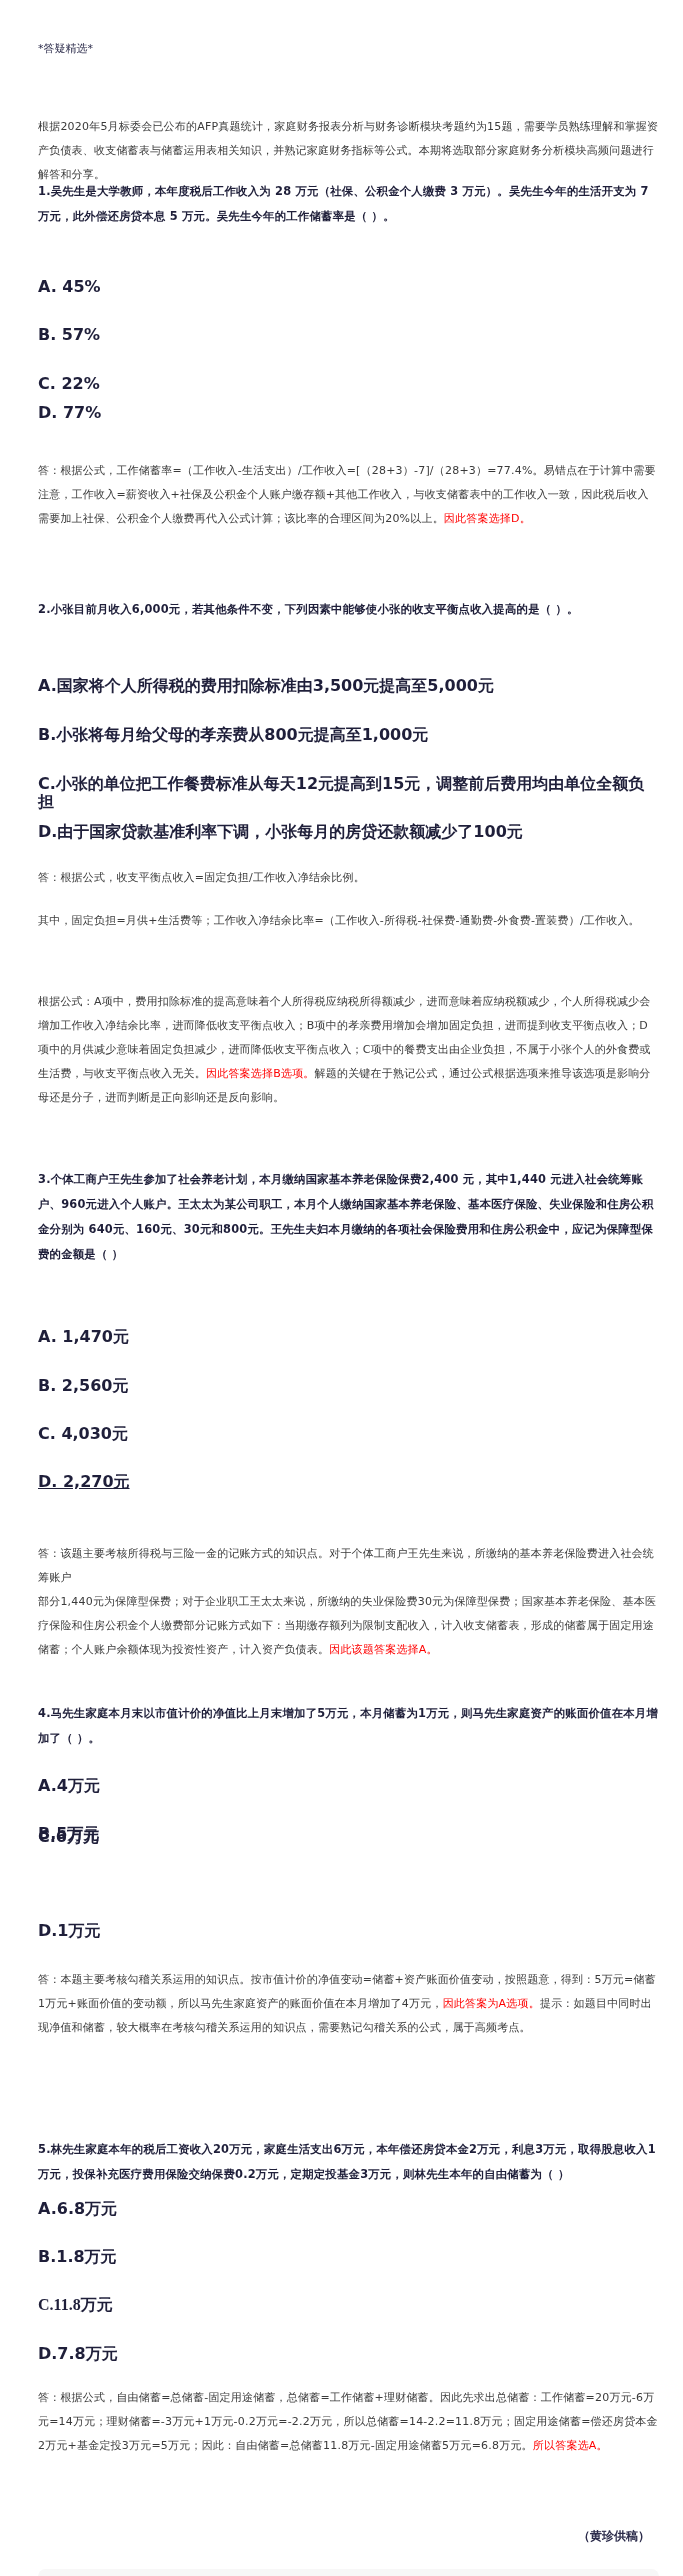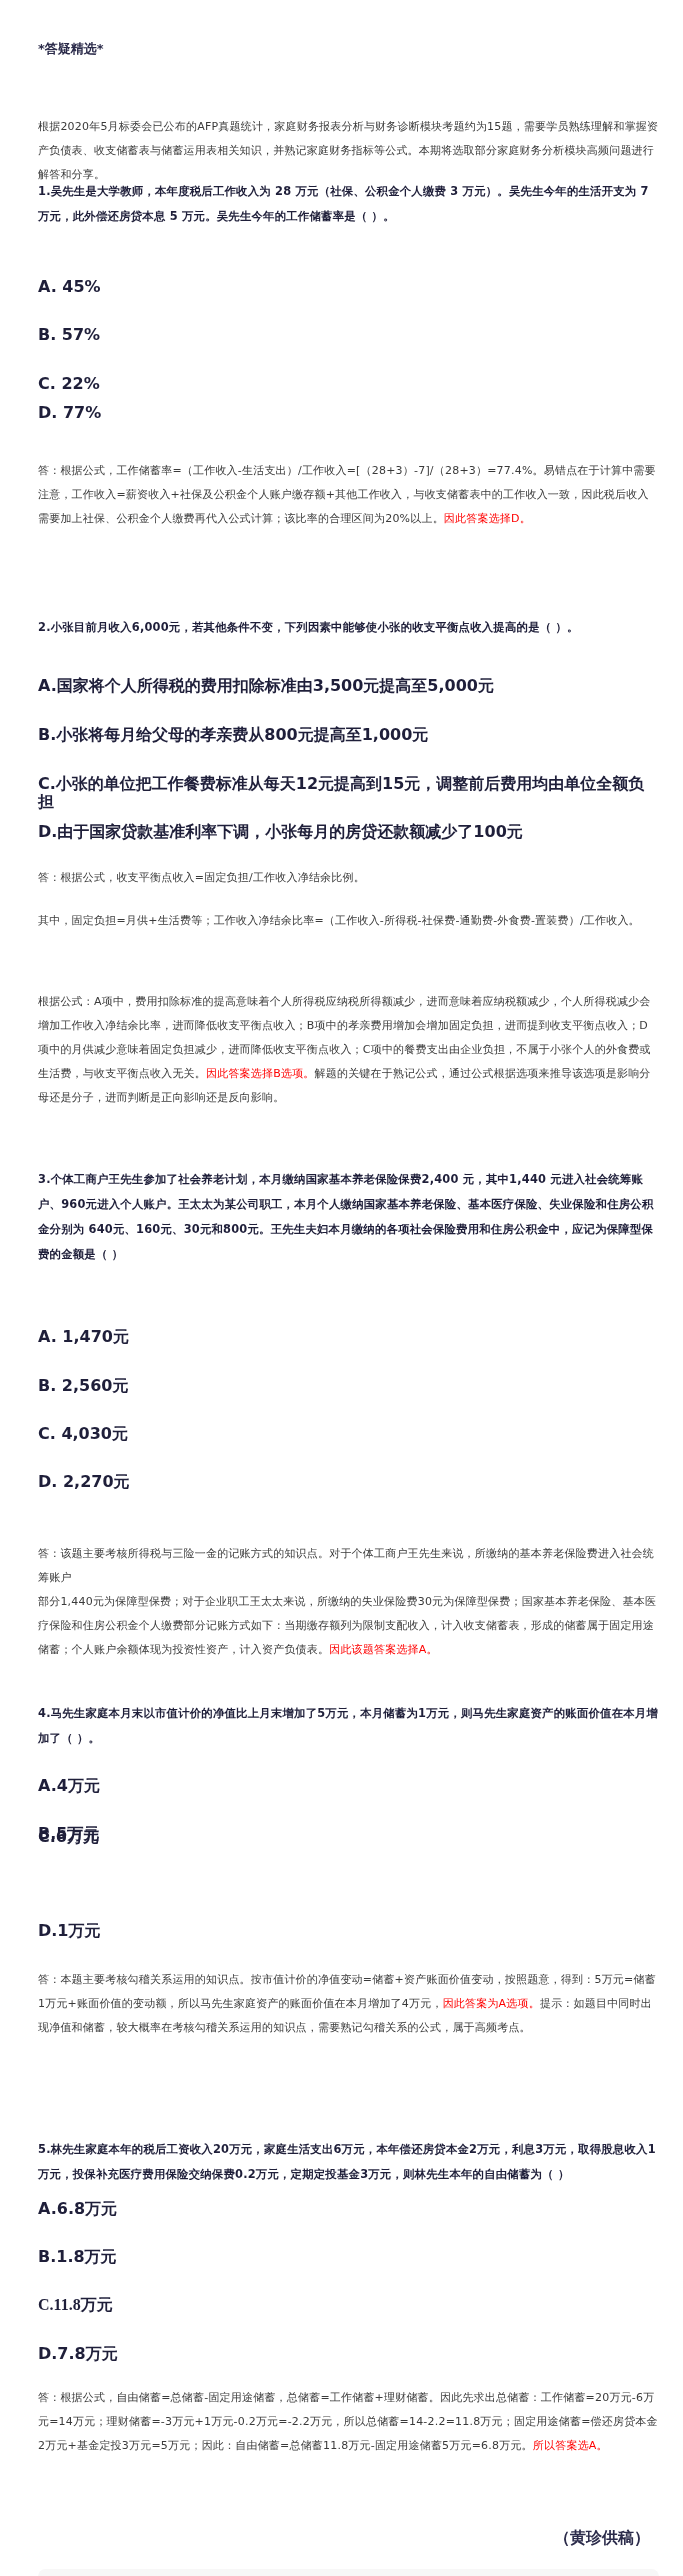--- a/index.html
+++ b/index.html
@@ -1,60 +1,60 @@
 <!DOCTYPE html>
 <html style="font-size:14.6px"><head>
 <meta charset="utf-8">
 <style>
   html, body { margin: 0; padding: 0; background: #ffffff; }
   body { width: 683px; height: 2576px; overflow: hidden; position: relative;
          font-family: "DejaVu Sans", "Liberation Sans", sans-serif; color: #222222; }
   .page { position: absolute; left: 38px; top: 0; width: 621px; }
-  .title { position: absolute; left: 0; top: 40px; font-size: 13px; font-weight: bold; color: #2b2b4a; line-height: 18px; }
+  .title { position: absolute; left: 0; top: 40px; font-size: 11px; font-weight: normal; color: #2b2b4a; line-height: 18px; }
   .para { position: absolute; left: 0; width: 621px; font-size: 11px; line-height: 24px; letter-spacing: 0.2px; color: #3a3a3a; word-break: break-all; }
   .q { font-weight: bold; color: #1f1f3a; font-size: 11.4px; line-height: 25px; }
   .opt { position: absolute; left: 0; font-size: 16px; font-weight: bold; color: #1f1f3a; line-height: 18px; }
   .red { color: #ff0000; font-weight: normal; }
-  .credit { position: absolute; right: 9px; top: 2528px; font-size: 16px; font-weight: bold; color: #2b2b4a; text-align: center; }
+  .credit { position: absolute; right: 9px; top: 2528px; font-size: 12px; font-weight: bold; color: #2b2b4a; text-align: center; }
   .bottom-bar { position: absolute; left: 0; top: 2569px; width: 621px; height: 12.8px; background: #f7f7f7; border-radius: 7.3px 7.3px 0 0; }
 </style>
 </head>
 <body>
 
 <div class="page">
 
   <div class="title">*答疑精选*</div>
 
   <div class="para" style="top:115px;">根据2020年5月标委会已公布的AFP真题统计，家庭财务报表分析与财务诊断模块考题约为15题，需要学员熟练理解和掌握资产负债表、收支储蓄表与储蓄运用表相关知识，并熟记家庭财务指标等公式。本期将选取部分家庭财务分析模块高频问题进行解答和分享。</div>
 
   <div class="para q" style="top:179px;">1.吴先生是大学教师，本年度税后工作收入为 28 万元（社保、公积金个人缴费 3 万元）。吴先生今年的生活开支为 7 万元，此外偿还房贷本息 5 万元。吴先生今年的工作储蓄率是（ ）。</div>
   <div class="opt" style="top:278px;">A. 45%</div>
   <div class="opt" style="top:326px;">B. 57%</div>
   <div class="opt" style="top:375px;">C. 22%</div>
   <div class="opt" style="top:404px;">D. 77%</div>
   <div class="para" style="top:459px;">
     <span>答：根据公式，工作储蓄率=（工作收入-生活支出）/工作收入=[（28+3）-7]/（28+3）=77.4%。易错点在于计算中需要注意，工作收入=薪资收入+社保及公积金个人账户缴存额+其他工作收入，与收支储蓄表中的工作收入一致，因此税后收入需要加上社保、公积金个人缴费再代入公式计算；该比率的合理区间为20%以上。</span><span class="red">因此答案选择D。</span>
   </div>
 
-  <div class="para q" style="top:597px;margin-top:18px;">2.小张目前月收入6,000元，若其他条件不变，下列因素中能够使小张的收支平衡点收入提高的是（ ）。</div>
+  <div class="para q" style="top:597px;">2.小张目前月收入6,000元，若其他条件不变，下列因素中能够使小张的收支平衡点收入提高的是（ ）。</div>
   <div class="opt" style="top:677px;">A.国家将个人所得税的费用扣除标准由3,500元提高至5,000元</div>
   <div class="opt" style="top:726px;">B.小张将每月给父母的孝亲费从800元提高至1,000元</div>
   <div class="opt" style="top:775px;">C.小张的单位把工作餐费标准从每天12元提高到15元，调整前后费用均由单位全额负担</div>
   <div class="opt" style="top:823px;">D.由于国家贷款基准利率下调，小张每月的房贷还款额减少了100元</div>
   <div class="para" style="top:866px;">答：根据公式，收支平衡点收入=固定负担/工作收入净结余比例。</div>
   <div class="para" style="top:909px;">其中，固定负担=月供+生活费等；工作收入净结余比率=（工作收入-所得税-社保费-通勤费-外食费-置装费）/工作收入。</div>
   <div class="para" style="top:990px;">
     <span>根据公式：A项中，费用扣除标准的提高意味着个人所得税应纳税所得额减少，进而意味着应纳税额减少，个人所得税减少会增加工作收入净结余比率，进而降低收支平衡点收入；B项中的孝亲费用增加会增加固定负担，进而提到收支平衡点收入；D项中的月供减少意味着固定负担减少，进而降低收支平衡点收入；C项中的餐费支出由企业负担，不属于小张个人的外食费或生活费，与收支平衡点收入无关。</span><span class="red">因此答案选择B选项。</span><span>解题的关键在于熟记公式，通过公式根据选项来推导该选项是影响分母还是分子，进而判断是正向影响还是反向影响。</span>
   </div>
 
   <div class="para q" style="top:1167px;">3.个体工商户王先生参加了社会养老计划，本月缴纳国家基本养老保险保费2,400 元，其中1,440 元进入社会统筹账户、960元进入个人账户。王太太为某公司职工，本月个人缴纳国家基本养老保险、基本医疗保险、失业保险和住房公积金分别为 640元、160元、30元和800元。王先生夫妇本月缴纳的各项社会保险费用和住房公积金中，应记为保障型保费的金额是（ ）</div>
   <div class="opt" style="top:1328px;">A. 1,470元</div>
   <div class="opt" style="top:1377px;">B. 2,560元</div>
   <div class="opt" style="top:1425px;">C. 4,030元</div>
-  <div class="opt" style="top:1473px;">D. 2,270元</div>
+  <div class="opt" style="top:1473px;text-decoration:underline;">D. 2,270元</div>
   <div class="para" style="top:1518px; white-space:pre-line;">
     <span>答：该题主要考核所得税与三险一金的记账方式的知识点。对于个体工商户王先生来说，所缴纳的基本养老保险费进入社会统筹账户
 部分1,440元为保障型保费；对于企业职工王太太来说，所缴纳的失业保险费30元为保障型保费；国家基本养老保险、基本医疗保险和住房公积金个人缴费部分记账方式如下：当期缴存额列为限制支配收入，计入收支储蓄表，形成的储蓄属于固定用途储蓄；个人账户余额体现为投资性资产，计入资产负债表。</span><span class="red">因此该题答案选择A。</span>
   </div>
 
   <div class="para q" style="top:1701px;">4.马先生家庭本月末以市值计价的净值比上月末增加了5万元，本月储蓄为1万元，则马先生家庭资产的账面价值在本月增加了（ ）。</div>
   <div class="opt" style="top:1777px;">A.4万元</div>
   <div class="opt" style="top:1825px;">B.5万元</div>
   <div class="opt" style="top:1828px;">C.6万元</div>
   <div class="opt" style="top:1922px;">D.1万元</div>

